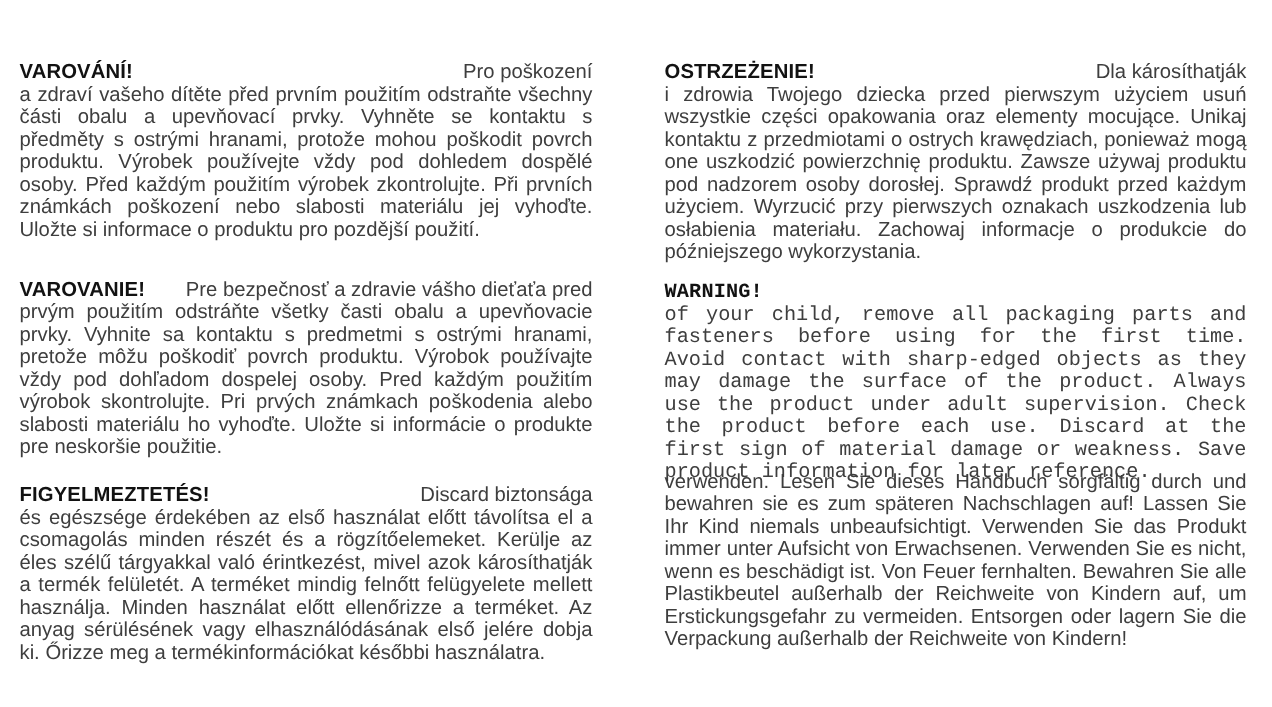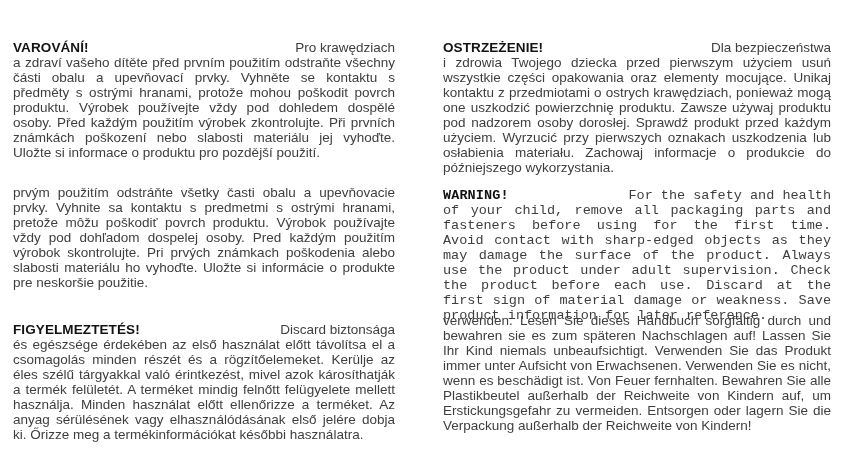--- a/index.html
+++ b/index.html
@@ -62,53 +62,56 @@
 </head>
 <body>
 
 <div class="page">
 
   <div class="col col-left">
 
     <section class="warn pos-cs">
       <div class="first-line">
         <b class="head">VAROVÁNÍ!</b>
-        <span>Pro krawędziach</span>
+        <span>Pro poškození</span>
       </div>
       <p class="body-text">a zdraví vašeho dítěte před prvním použitím odstraňte všechny části obalu a upevňovací prvky. Vyhněte se kontaktu s předměty s ostrými hranami, protože mohou poškodit povrch produktu. Výrobek používejte vždy pod dohledem dospělé osoby. Před každým použitím výrobek zkontrolujte. Při prvních známkách poškození nebo slabosti materiálu jej vyhoďte. Uložte si informace o produktu pro pozdější použití.</p>
     </section>
 
     <section class="warn pos-sk">
+      <div class="first-line">
+        <b class="head">VAROVANIE!</b>
+        <span>Pre bezpečnosť a zdravie vášho dieťaťa pred</span>
+      </div>
       <p class="body-text">prvým použitím odstráňte všetky časti obalu a upevňovacie prvky. Vyhnite sa kontaktu s predmetmi s ostrými hranami, pretože môžu poškodiť povrch produktu. Výrobok používajte vždy pod dohľadom dospelej osoby. Pred každým použitím výrobok skontrolujte. Pri prvých známkach poškodenia alebo slabosti materiálu ho vyhoďte. Uložte si informácie o produkte pre neskoršie použitie.</p>
     </section>
 
     <section class="warn pos-hu">
       <div class="first-line">
         <b class="head">FIGYELMEZTETÉS!</b>
         <span>Discard biztonsága</span>
       </div>
       <p class="body-text">és egészsége érdekében az első használat előtt távolítsa el a csomagolás minden részét és a rögzítőelemeket. Kerülje az éles szélű tárgyakkal való érintkezést, mivel azok károsíthatják a termék felületét. A terméket mindig felnőtt felügyelete mellett használja. Minden használat előtt ellenőrizze a terméket. Az anyag sérülésének vagy elhasználódásának első jelére dobja ki. Őrizze meg a termékinformációkat későbbi használatra.</p>
     </section>
 
   </div>
 
   <div class="col col-right">
 
     <section class="warn pos-pl">
       <div class="first-line">
         <b class="head">OSTRZEŻENIE!</b>
-        <span>Dla bezpieczeństwa</span>
+        <span>Dla károsíthatják</span>
       </div>
       <p class="body-text">i zdrowia Twojego dziecka przed pierwszym użyciem usuń wszystkie części opakowania oraz elementy mocujące. Unikaj kontaktu z przedmiotami o ostrych krawędziach, ponieważ mogą one uszkodzić powierzchnię produktu. Zawsze używaj produktu pod nadzorem osoby dorosłej. Sprawdź produkt przed każdym użyciem. Wyrzucić przy pierwszych oznakach uszkodzenia lub osłabienia materiału. Zachowaj informacje o produkcie do późniejszego wykorzystania.</p>
     </section>
 
     <section class="warn pos-en">
       <div class="first-line">
         <b class="head">WARNING!</b>
-        <span>For the safety and health</span>
       </div>
       <p class="body-text">of your child, remove all packaging parts and fasteners before using for the first time. Avoid contact with sharp-edged objects as they may damage the surface of the product. Always use the product under adult supervision. Check the product before each use. Discard at the first sign of material damage or weakness. Save product information for later reference.</p>
     </section>
 
     <section class="warn pos-de">
       <p class="body-text">verwenden. Lesen Sie dieses Handbuch sorgfältig durch und bewahren sie es zum späteren Nachschlagen auf! Lassen Sie Ihr Kind niemals unbeaufsichtigt. Verwenden Sie das Produkt immer unter Aufsicht von Erwachsenen. Verwenden Sie es nicht, wenn es beschädigt ist. Von Feuer fernhalten. Bewahren Sie alle Plastikbeutel außerhalb der Reichweite von Kindern auf, um Erstickungsgefahr zu vermeiden. Entsorgen oder lagern Sie die Verpackung außerhalb der Reichweite von Kindern!</p>
     </section>
 
   </div>
 

